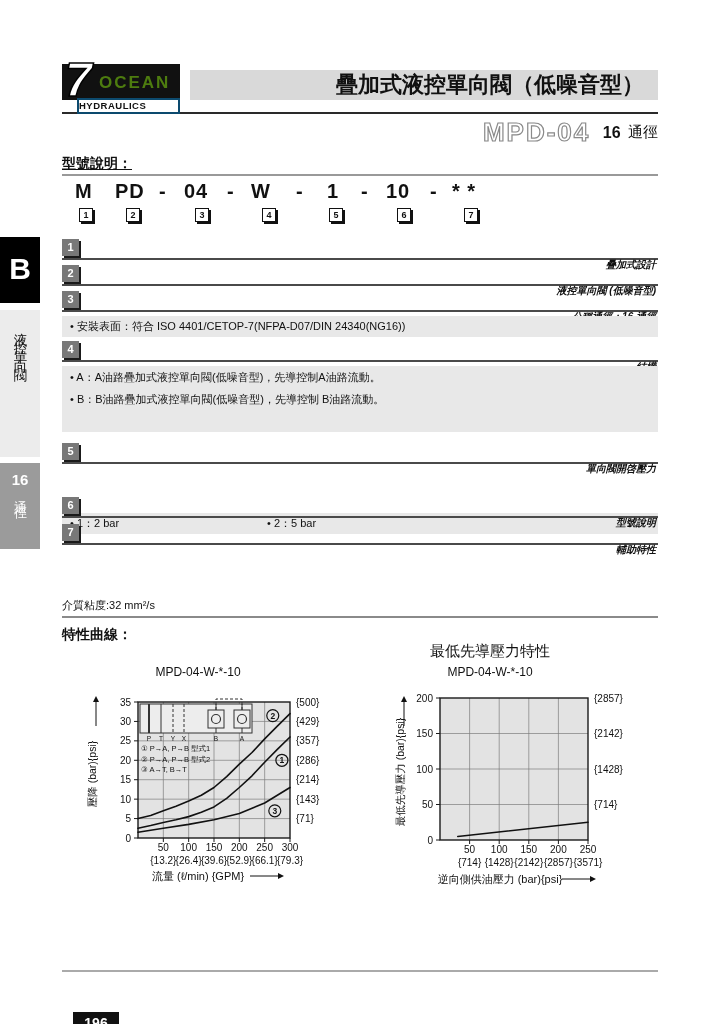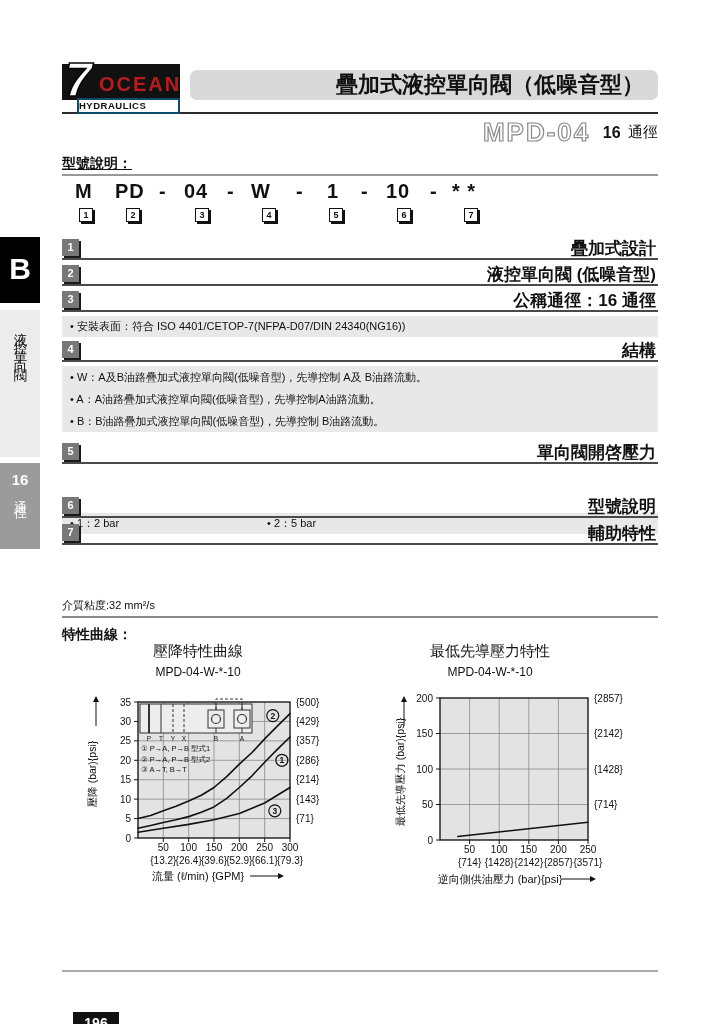--- a/index.html
+++ b/index.html
@@ -5,28 +5,28 @@
   * { margin:0; padding:0; box-sizing:border-box; }
   html,body { background:#fff; }
   body { font-family:"Liberation Sans","DejaVu Sans",sans-serif; color:#111; }
   .page { position:relative; width:720px; height:1024px; background:#ffffff; overflow:hidden; }
 
   
   .logo { position:absolute; left:62px; top:64px; width:118px; height:50px; }
   .logo-black { position:absolute; left:0; top:0; right:0; height:36px; background:#111; }
   .logo-seven { position:absolute; left:3px; top:-8px; font-size:48px; font-weight:bold; font-style:italic;
                 color:#fff; -webkit-text-stroke:1.5px #000; z-index:3; line-height:1; }
-  .logo-ocean { position:absolute; left:37px; top:9px; color:#b91c1c; font-weight:bold; font-size:20px;
+  .logo-ocean { position:absolute; left:37px; top:9px; color:#4d7c0f; font-weight:bold; font-size:17px;
                 letter-spacing:2px; z-index:2;text-align:right; }
   .logo-strip { position:absolute; left:15px; right:0; bottom:0; height:16px; background:#fff;
                 border:2px solid #0c4a6e; color:#111; font-size:9.5px; font-weight:bold; text-align:left;
                 line-height:12px; letter-spacing:0.5px; z-index:1; }
 
   .title-bar { position:absolute; left:190px; top:70px; width:468px; height:30px; background:#d9d9d9;
-               text-align:right; padding-right:14px; font-size:22px; font-weight:bold; line-height:30px;border-radius:7px; }
+               text-align:right; padding-right:14px; font-size:22px; font-weight:bold; line-height:30px; }
   .header-rule { position:absolute; left:62px; top:112px; width:596px; height:2px; background:#2a2a2a; }
   .model-line { position:absolute; left:62px; top:117px; width:596px; text-align:right; height:28px; }
   .model-name { font-size:26px; font-weight:bold; letter-spacing:2px; color:#fff;
                 -webkit-text-stroke:1.2px #8a8a8a; vertical-align:middle; }
   .model-size { font-size:16px; font-weight:bold; color:#111; vertical-align:middle; margin-left:8px; }
   .model-size-unit { font-size:15px; color:#111; vertical-align:middle; margin-left:3px; }
 
   
   .mc-heading { position:absolute; left:62px; top:155px; font-size:14px; font-weight:bold;text-decoration:underline; }
   .mc-rule { position:absolute; left:62px; top:174px; width:596px; height:2px; background:#999; }
@@ -34,21 +34,21 @@
   .mc-part { position:absolute; top:0; font-size:20px; font-weight:bold; letter-spacing:1px; }
   .mc-digit { position:absolute; top:28px; width:14px; height:14px; border:1.5px solid #111;
               box-shadow:2px 2px 0 #111; font-size:9px; font-weight:bold; text-align:center;
               line-height:12px; background:#fff; }
 
   
   .sec { position:absolute; left:62px; width:596px; height:21px; border-bottom:2px solid #4a4a4a; }
   .sec .numbox { position:absolute; left:0; top:0; width:17px; height:17px; background:#787878;
                  color:#fff; font-size:11px; font-weight:bold; text-align:center; line-height:17px;
                  box-shadow:2px 2px 0 #1a1a1a; }
-  .sec .sec-title { position:absolute; right:2px; top:0; font-size:17px; font-weight:bold; line-height:19px; }
+  .sec .sec-title { position:absolute; right:2px; top:16px; font-size:10px; font-weight:bold; line-height:19px;font-style:italic; }
 
   .note { position:absolute; left:62px; width:596px; background:#e8e8e8; font-size:11px; color:#111; }
   .note-line { padding-left:8px; line-height:22px; white-space:nowrap; }
   .note-abs { position:absolute; top:0; line-height:21px; white-space:nowrap; }
 
   
   .side-b { position:absolute; left:0; top:237px; width:40px; height:66px; background:#000; color:#fff;
             font-size:30px; font-weight:bold; text-align:center; line-height:64px; }
   .side-cat { position:absolute; left:0; top:310px; width:40px; height:147px; background:#ececec;
               display:flex; justify-content:center; padding-top:12px; }
@@ -137,21 +137,20 @@
     <span class="sec-title">公稱通徑：16 通徑</span>
   </div>
   <div class="note" style="top:316px; height:21px;">
     <div class="note-line" style="line-height:21px">• 安裝表面：符合 ISO 4401/CETOP-7(NFPA-D07/DIN 24340(NG16))</div>
   </div>
   <div class="sec" style="top:341px">
     <span class="numbox">4</span>
     <span class="sec-title">結構</span>
   </div>
   <div class="note" style="top:366px; height:66px; padding-top:0;">
-    <div class="note-line">• W：A及B油路疊加式液控單向閥(低噪音型)，先導控制 A及 B油路流動。</div>
     <div class="note-line">• A：A油路疊加式液控單向閥(低噪音型)，先導控制A油路流動。</div>
     <div class="note-line">• B：B油路疊加式液控單向閥(低噪音型)，先導控制 B油路流動。</div>
   </div>
   <div class="sec" style="top:443px">
     <span class="numbox">5</span>
     <span class="sec-title">單向閥開啓壓力</span>
   </div>
   <div class="note" style="top:469px; height:21px;margin-top:44px;">
     <span class="note-abs" style="left:8px">• 1：2 bar</span>
     <span class="note-abs" style="left:205px">• 2：5 bar</span>
@@ -171,21 +170,20 @@
   </div>
   <div class="side-size">
     <span class="num">16</span>
     <span class="unit">通徑</span>
   </div>
 
   <div class="curves-heading">特性曲線：</div>
   <div class="curves-viscosity">介質粘度:32 mm²/s</div>
   <div class="curves-rule"></div>
 
-  <div class="chart-head c1-title">壓降特性曲線</div>
   <div class="chart-head c1-sub">MPD-04-W-*-10</div>
   <div class="chart-head c2-title">最低先導壓力特性</div>
   <div class="chart-head c2-sub">MPD-04-W-*-10</div>
 
   <svg id="chart1" class="chart-svg" viewBox="0 0 300 212">
       <rect x="68" y="16" width="152" height="136" fill="#e3e3e3"></rect>
       <line x1="93.33333333333333" y1="16" x2="93.33333333333333" y2="152" stroke="#7d7d7d" stroke-width="0.7"></line>
       <line x1="118.66666666666666" y1="16" x2="118.66666666666666" y2="152" stroke="#7d7d7d" stroke-width="0.7"></line>
       <line x1="144" y1="16" x2="144" y2="152" stroke="#7d7d7d" stroke-width="0.7"></line>
       <line x1="169.33333333333331" y1="16" x2="169.33333333333331" y2="152" stroke="#7d7d7d" stroke-width="0.7"></line>

